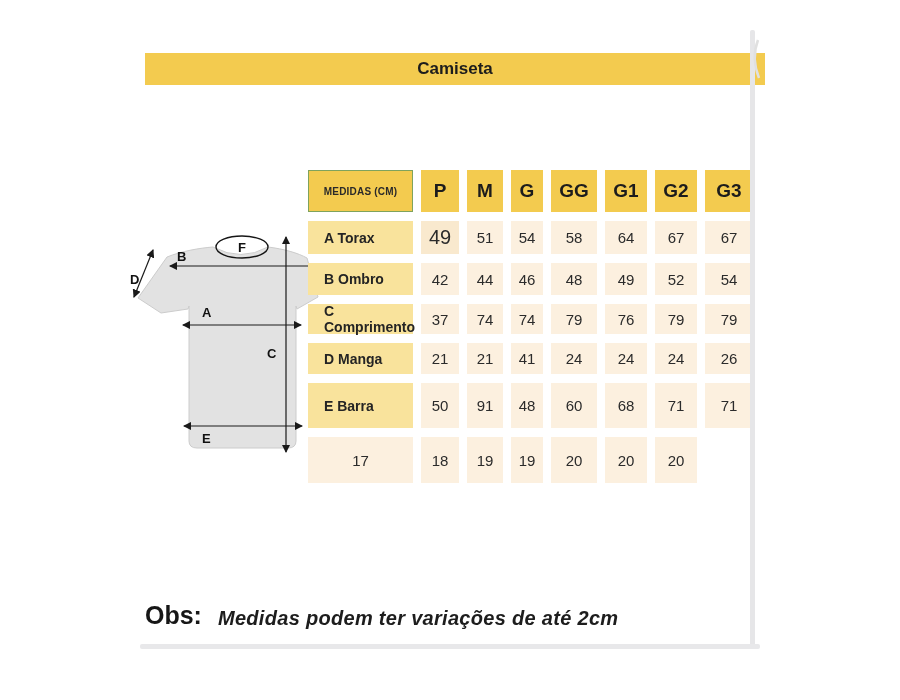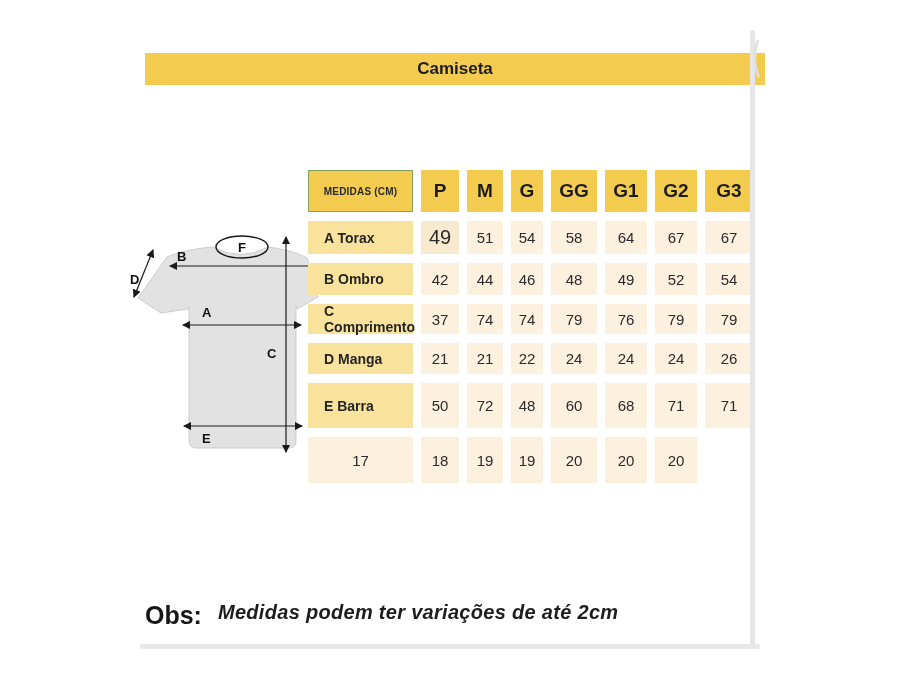--- a/index.html
+++ b/index.html
@@ -39,21 +39,21 @@
     background:#F9E39C; font-weight:bold; font-size:14px; color:#242424;
     justify-content:flex-start; padding-left:16px;
   }
   .val{ background:#FCF0DF; font-size:15px; color:#2b2b2b;text-align:right; }
   .val.big{ background:#F9E9CE; font-size:20px; }
 
   
   .tshirt{ position:absolute; left:120px; top:225px; }
 
   
-  .note{ position:absolute; left:145px; top:601px; display:flex; align-items:flex-start; gap:16px; }
+  .note{ position:absolute; left:145px; top:601px; display:flex; align-items:flex-end; gap:16px; }
   .note-label{ font-size:25px; font-weight:bold; color:#161616; }
   .note-text{ font-size:20px; font-weight:bold; font-style:italic; color:#1d1d1d; letter-spacing:.3px; }
 </style>
 </head>
 <body>
 
 <div class="stage">
 
   <div class="title-bar">
     <span>Camiseta</span>
@@ -121,28 +121,28 @@
       <div class="cell val">37</div>
       <div class="cell val">74</div>
       <div class="cell val">74</div>
       <div class="cell val">79</div>
       <div class="cell val">76</div>
       <div class="cell val">79</div>
       <div class="cell val">79</div>
       <div class="cell row-label">D Manga</div>
       <div class="cell val">21</div>
       <div class="cell val">21</div>
-      <div class="cell val">22</div>
+      <div class="cell val">41</div>
       <div class="cell val">24</div>
       <div class="cell val">24</div>
       <div class="cell val">24</div>
       <div class="cell val">26</div>
       <div class="cell row-label">E Barra</div>
       <div class="cell val">50</div>
-      <div class="cell val">72</div>
+      <div class="cell val">91</div>
       <div class="cell val">48</div>
       <div class="cell val">60</div>
       <div class="cell val">68</div>
       <div class="cell val">71</div>
       <div class="cell val">71</div>
       <div class="cell val">17</div>
       <div class="cell val">18</div>
       <div class="cell val">19</div>
       <div class="cell val">19</div>
       <div class="cell val">20</div>

